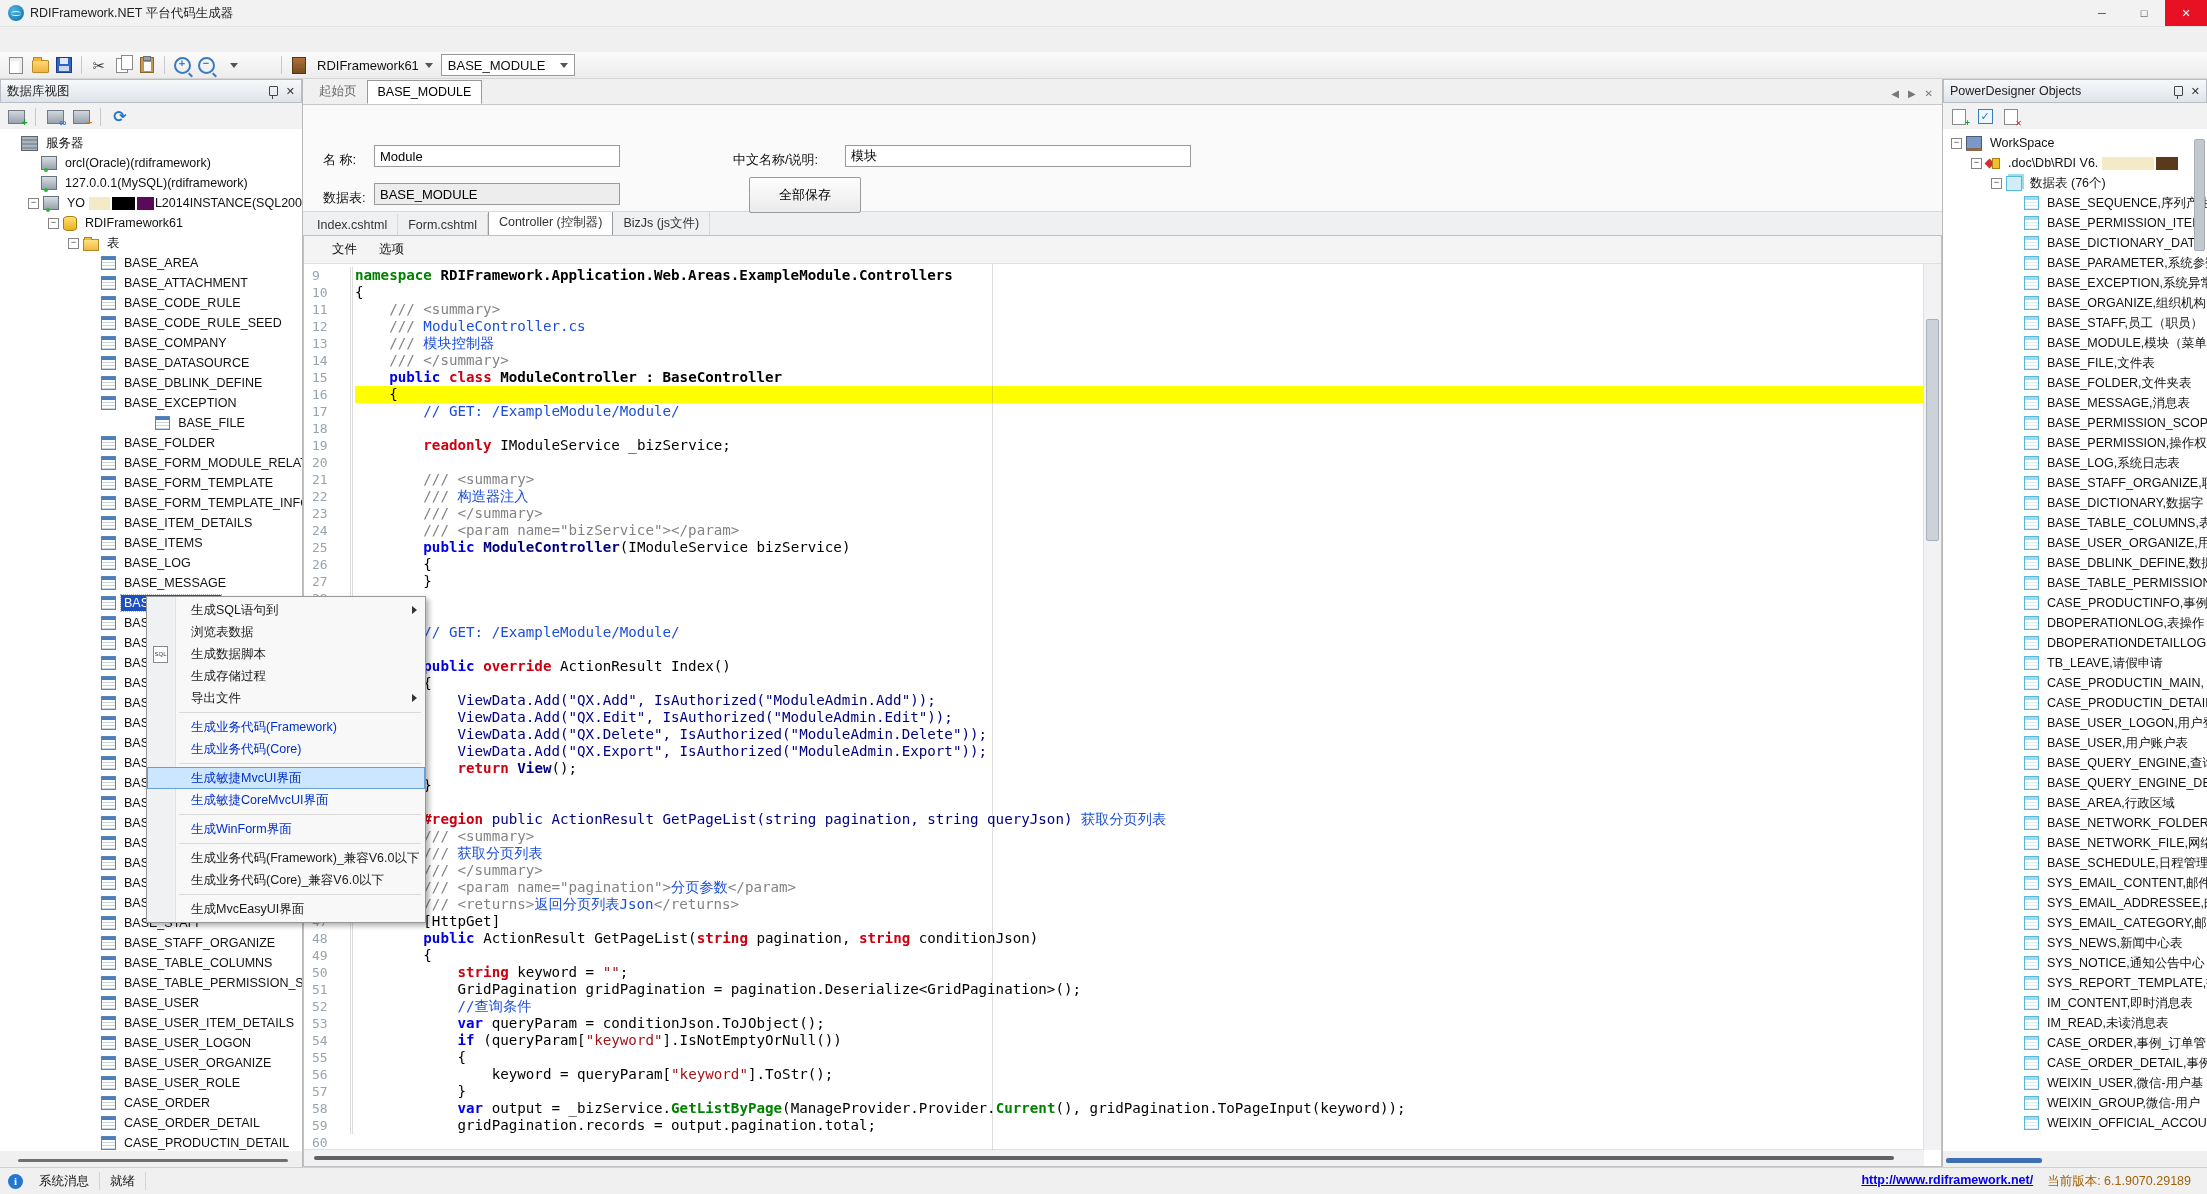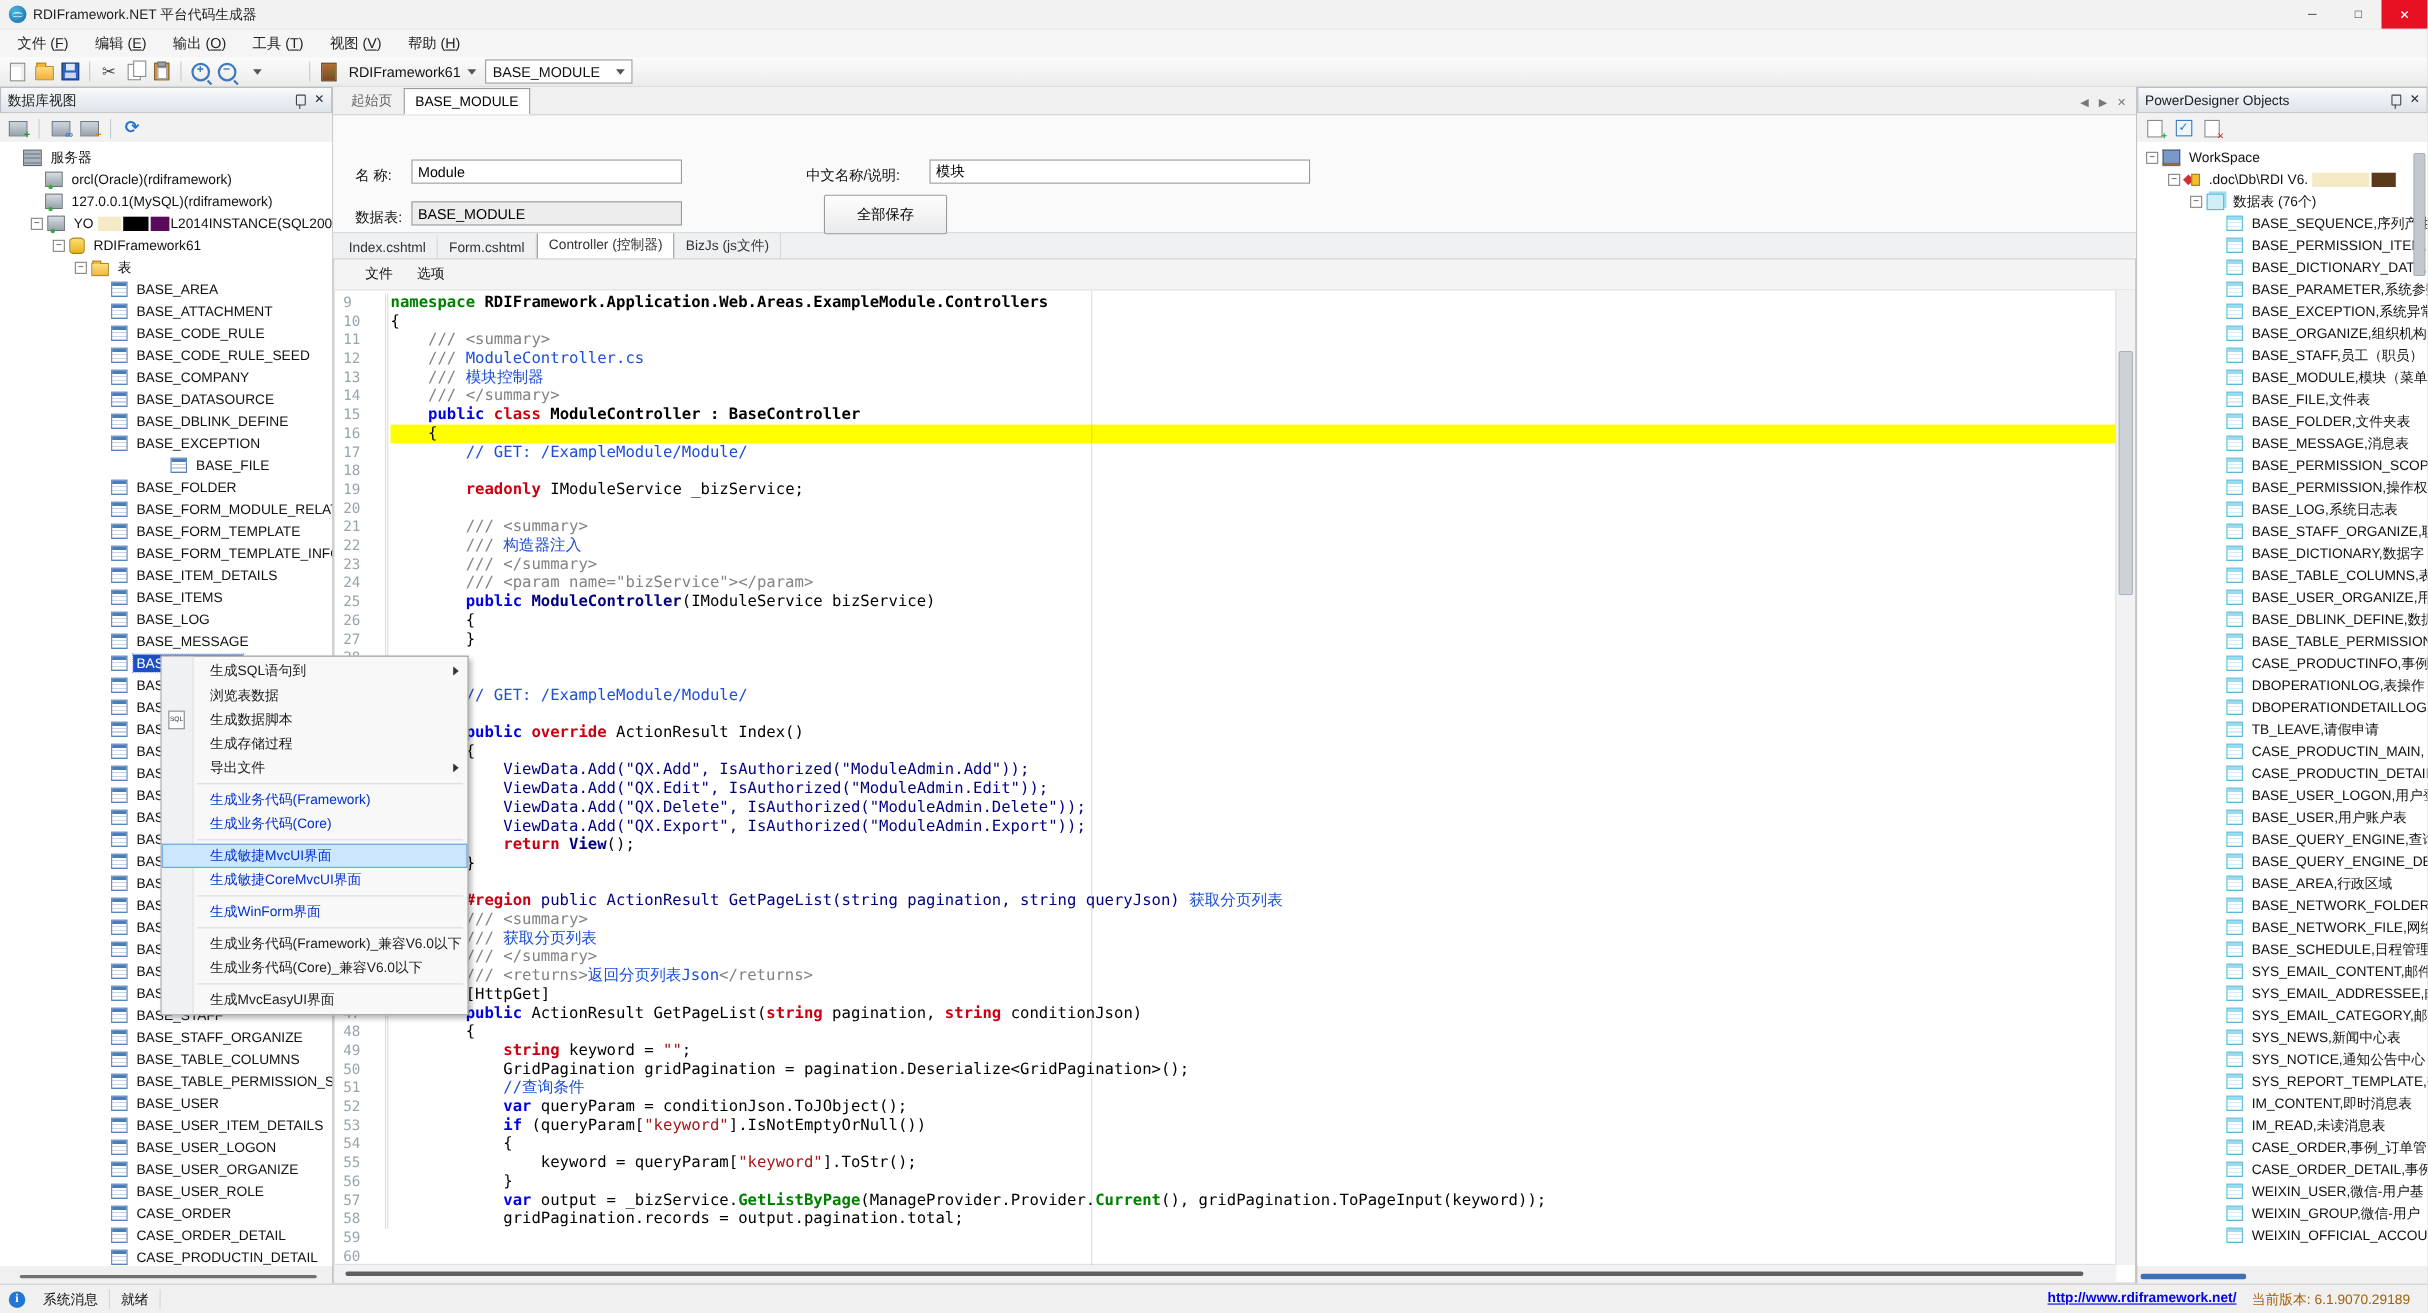--- a/index.html
+++ b/index.html
@@ -145,28 +145,20 @@
   <div class="titlebar">
     <span class="appicon"></span>
     <span class="title">RDIFramework.NET 平台代码生成器</span>
     <div class="winbtns">
       <div class="wb">─</div>
       <div class="wb">□</div>
       <div class="wb close">✕</div>
     </div>
   </div>
 
-  <div class="menubar" id="menubar">
-      <span class="mitem">文件 (<u>F</u>)</span>
-      <span class="mitem">编辑 (<u>E</u>)</span>
-      <span class="mitem">输出 (<u>O</u>)</span>
-      <span class="mitem">工具 (<u>T</u>)</span>
-      <span class="mitem">视图 (<u>V</u>)</span>
-      <span class="mitem">帮助 (<u>H</u>)</span>
-    </div>
 
   <div class="toolbar">
     <span class="tbtn">
         <span class="ic-doc"></span>
       </span>
     <span class="tbtn">
         <span class="ic-open"></span>
       </span>
     <span class="tbtn">
         <span class="ic-save"></span>
@@ -609,20 +601,21 @@
             <div class="cl"><span class="tk-n">            ViewData.Add("QX.Edit", IsAuthorized("ModuleAdmin.Edit"));</span></div>
             <div class="cl"><span class="tk-n">            ViewData.Add("QX.Delete", IsAuthorized("ModuleAdmin.Delete"));</span></div>
             <div class="cl"><span class="tk-n">            ViewData.Add("QX.Export", IsAuthorized("ModuleAdmin.Export"));</span></div>
             <div class="cl"><span class="tk-r">            return </span><span class="tk-nb">View</span><span class="tk-p">();</span></div>
             <div class="cl"><span class="tk-p">        }</span></div>
             <div class="cl">&nbsp;</div>
             <div class="cl"><span class="tk-r">        #region</span><span class="tk-n"> public ActionResult GetPageList(string pagination, string queryJson) </span><span class="tk-g">获取分页列表</span></div>
             <div class="cl"><span class="tk-gy">        /// &lt;summary&gt;</span></div>
             <div class="cl"><span class="tk-gy">        /// </span><span class="tk-g">获取分页列表</span></div>
             <div class="cl"><span class="tk-gy">        /// &lt;/summary&gt;</span></div>
+            <div class="cl"><span class="tk-gy">        /// &lt;param name="pagination"&gt;</span><span class="tk-g">分页参数</span><span class="tk-gy">&lt;/param&gt;</span></div>
             <div class="cl"><span class="tk-gy">        /// &lt;returns&gt;</span><span class="tk-g">返回分页列表Json</span><span class="tk-gy">&lt;/returns&gt;</span></div>
             <div class="cl"><span class="tk-p">        [HttpGet]</span></div>
             <div class="cl"><span class="tk-b">        public </span><span class="tk-p">ActionResult GetPageList(</span><span class="tk-r">string</span><span class="tk-p"> pagination, </span><span class="tk-r">string</span><span class="tk-p"> conditionJson)</span></div>
             <div class="cl"><span class="tk-p">        {</span></div>
             <div class="cl"><span class="tk-r">            string</span><span class="tk-p"> keyword = </span><span class="tk-m">""</span><span class="tk-p">;</span></div>
             <div class="cl"><span class="tk-p">            GridPagination gridPagination = pagination.Deserialize&lt;GridPagination&gt;();</span></div>
             <div class="cl"><span class="tk-g">            //查询条件</span></div>
             <div class="cl"><span class="tk-b">            var</span><span class="tk-p"> queryParam = conditionJson.ToJObject();</span></div>
             <div class="cl"><span class="tk-b">            if</span><span class="tk-p"> (queryParam[</span><span class="tk-m">"keyword"</span><span class="tk-p">].IsNotEmptyOrNull())</span></div>
             <div class="cl"><span class="tk-p">            {</span></div>

